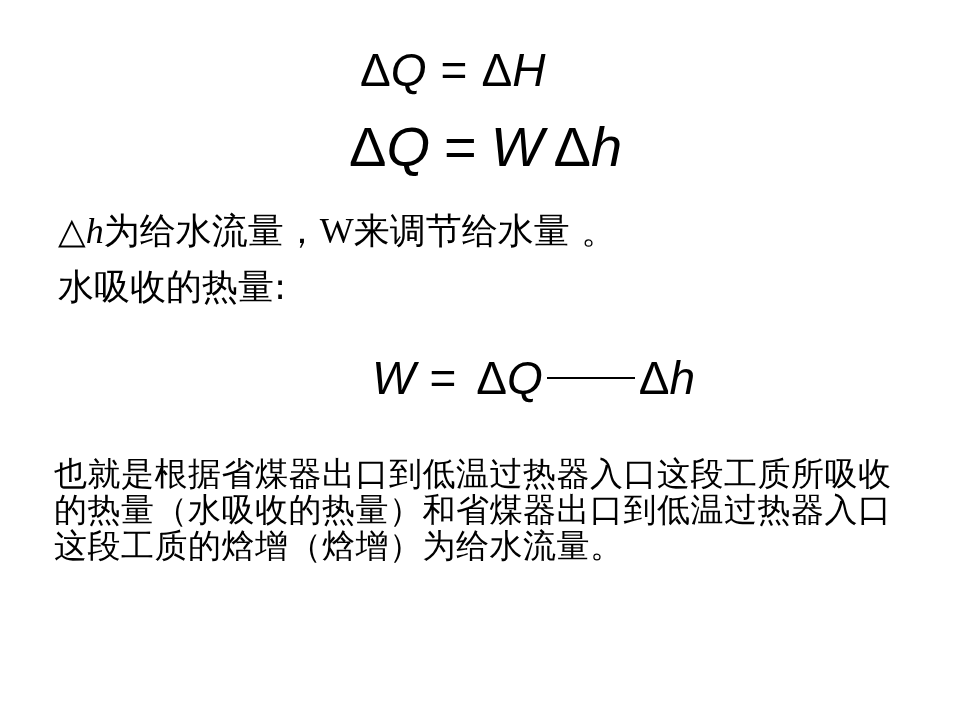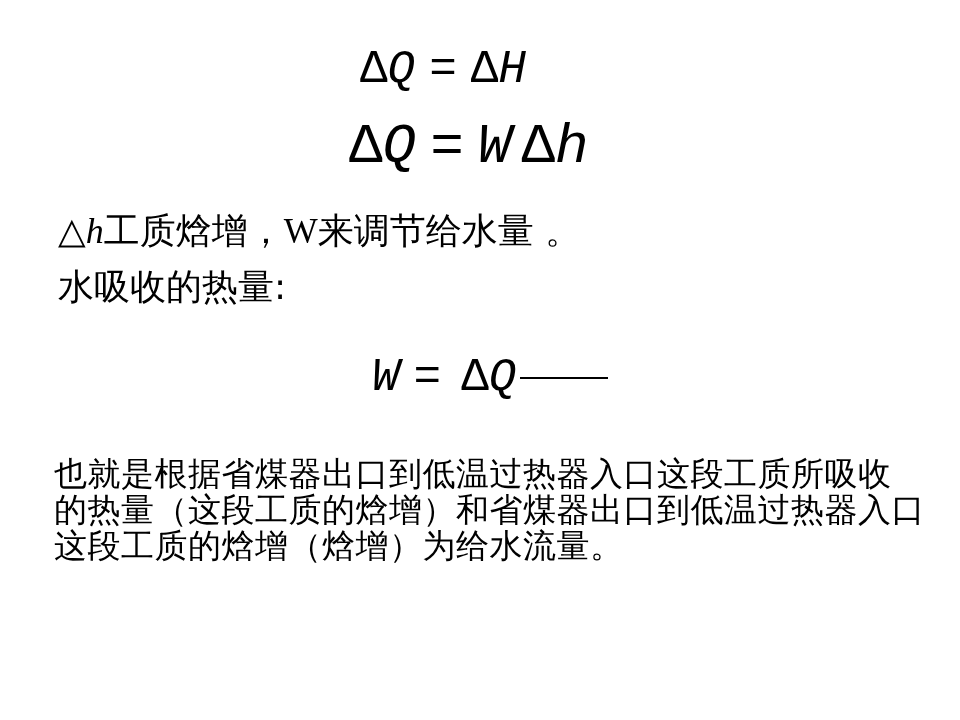--- a/index.html
+++ b/index.html
@@ -2,21 +2,21 @@
 <html><head>
   <meta charset="utf-8">
   <style>
     html, body { margin: 0; padding: 0; }
     body {
       width: 960px; height: 720px; background: #ffffff; position: relative; overflow: hidden;
       color: #000000;
       font-family: "Liberation Serif", "DejaVu Serif", serif;
     }
     .abs { position: absolute; }
-    .math { font-family: Liberation Mono, monospace; white-space: nowrap; }
+    .math { font-family: Liberation Sans, sans-serif; white-space: nowrap; }
     .it { font-style: italic; }
     .delta { font-style: normal; }
     .eq1 { left: 360px; top: 40px; font-size: 46px; line-height: 60px; }
     .eq2 { left: 349px; top: 117px; font-size: 56px; line-height: 60px; }
     .eq1 .op, .eq2 .op, .frac-eq .op { font-style: normal; margin: 0 14px; }
     .line1 { left: 58px; top: 206px; font-size: 36px; line-height: 50px; white-space: nowrap;
       font-family: "DejaVu Sans", "Liberation Sans", sans-serif; }
     .line1 .m { font-family: "Liberation Serif", serif; }
     .line1 .w { font-family: "Liberation Serif", serif; }
     .line2 { left: 58px; top: 262px; font-size: 36px; line-height: 50px; white-space: nowrap;
@@ -35,31 +35,32 @@
 
 <div class="abs math eq1">
   <span class="delta">Δ</span><span class="it">Q</span><span class="op">=</span><span class="delta">Δ</span><span class="it">H</span>
 </div>
 
 <div class="abs math eq2">
   <span class="delta">Δ</span><span class="it">Q</span><span class="op">=</span><span class="it" style="margin-right:10px">W</span><span class="delta">Δ</span><span class="it">h</span>
 </div>
 
 <div class="abs line1">
-  <span class="m">△</span><span class="m it">h</span><span>工质焓增，</span><span class="w">W</span><span>来调节给水量 。</span>
+  <span class="m">△</span><span class="m it">h</span><span>为给水流量，</span><span class="w">W</span><span>来调节给水量 。</span>
 </div>
 
 <div class="abs line2">水吸收的热量:</div>
 
 <div class="abs math frac-eq">
   <span class="it">W</span>
     <span class="op">=</span>
   <span class="frac">
     <span class="num"><span>Δ</span><span class="it">Q</span></span>
     <span class="bar"></span>
+    <span class="den"><span>Δ</span><span class="it">h</span></span>
   </span>
 </div>
 
 <div class="abs para">
   <div>也就是根据省煤器出口到低温过热器入口这段工质所吸收</div>
-  <div>的热量（这段工质的焓增）和省煤器出口到低温过热器入口</div>
+  <div>的热量（水吸收的热量）和省煤器出口到低温过热器入口</div>
   <div>这段工质的焓增（焓增）为给水流量。</div>
 </div>
 
 </body></html>

